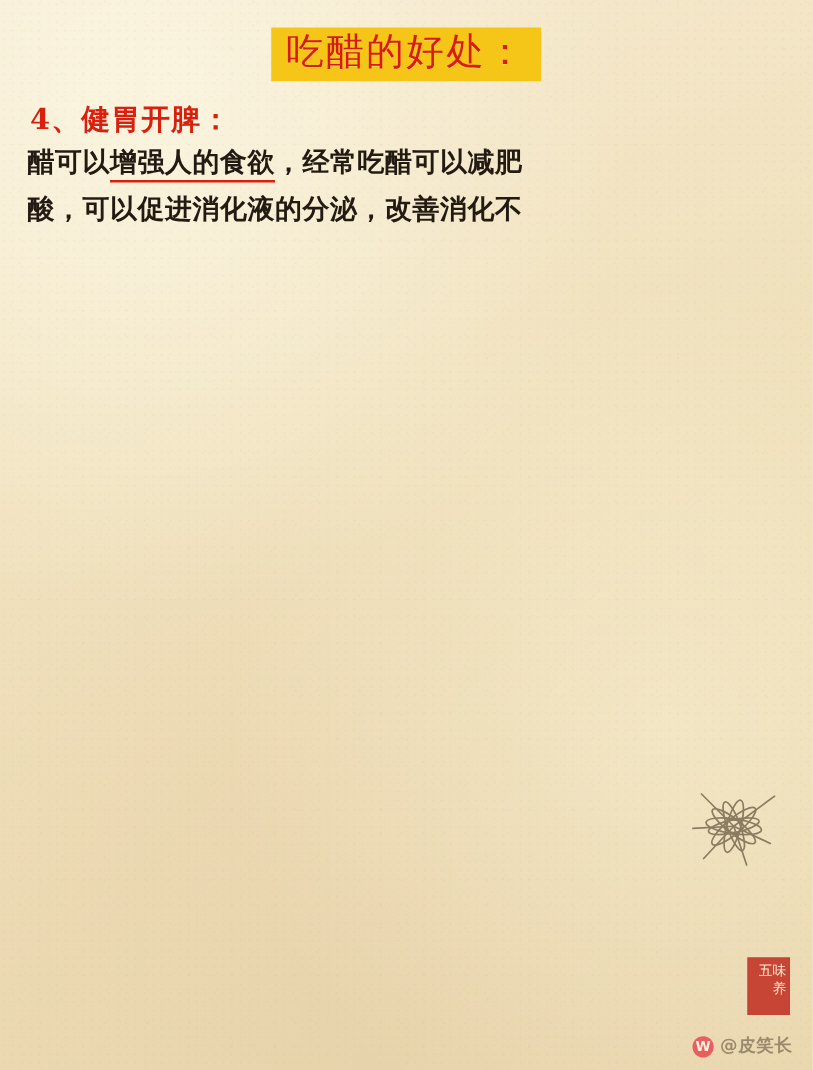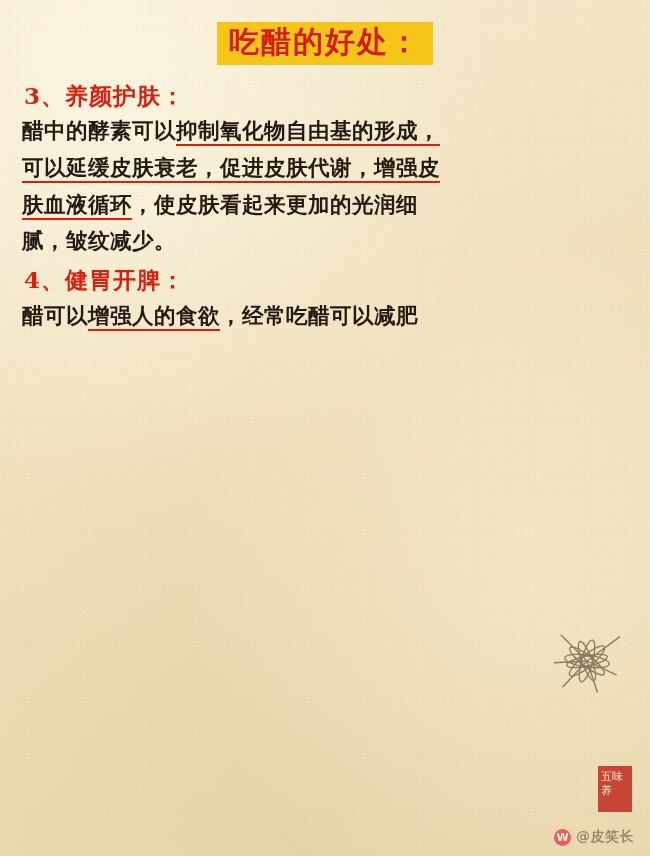--- a/index.html
+++ b/index.html
@@ -41,21 +41,21 @@
   }
 
   
   .title-wrap {
     text-align: center;
     margin: 8px 0 14px 0;
   }
   .title {
     display: inline-block;
     font-family: "DejaVu Serif", serif;
-    font-weight: bold;
+    font-weight: normal;
     font-size: 30px;
     letter-spacing: 2px;
     color: #d81b0f;
     background: #f5c518;
     padding: 3px 12px 5px 12px;
     line-height: 1.15;
     text-shadow: 0 1px 0 rgba(255,255,255,0.25);
   }
 
   
@@ -102,21 +102,21 @@
     right: 18px;
     bottom: 44px;
     width: 34px;
     height: 46px;
     border: 1.5px solid #c0392b;
     background: #c4392b;
     color: #ffe9d0;
     font-family: "DejaVu Serif", serif;
     font-size: 11px;
     line-height: 1.25;
-    text-align: left;
+    text-align: right;
     padding: 3px 2px;
     letter-spacing: 0px;
     opacity: 0.92;
   }
 
   
   #watermark {
     position: absolute;
     right: 16px;
     bottom: 10px;
@@ -150,29 +150,23 @@
   <div id="grain"></div>
 
   <div id="content">
 
     <div class="title-wrap">
       <span class="title">吃醋的好处：</span>
     </div>
 
     <div id="sections">
         <div class="section">
-          <div class="heading">3、养颜护肤：</div>
-          <div class="para"><span class="b">醋中的酵素可以</span><span class="u">抑制氧化物自由基的形成，</span></div>
-          <div class="para"><span class="u">可以延缓皮肤衰老，促进皮肤代谢，增强皮</span></div>
-          <div class="para"><span class="u">肤血液循环</span><span class="b">，使皮肤看起来更加的光润细</span></div>
-          <div class="para"><span class="b">腻，皱纹减少。</span></div>
-        </div>
-        <div class="section">
           <div class="heading">4、健胃开脾：</div>
           <div class="para"><span class="b">醋可以</span><span class="u">增强人的食欲</span><span class="b">，经常吃醋可以减肥</span></div>
+          <div class="para"><span class="b">酸，可以促进消化液的分泌，改善消化不</span></div>
         </div>
       </div>
 
   </div>
 
   <svg id="anise" viewBox="0 0 100 100">
     <g fill="none" stroke="#7a6a52" stroke-width="1.6" stroke-linecap="round">
       <ellipse cx="50" cy="50" rx="9" ry="6" transform="rotate(0 50 50)"></ellipse>
       <ellipse cx="50" cy="50" rx="26" ry="7" transform="rotate(8 50 50)"></ellipse>
       <ellipse cx="50" cy="50" rx="25" ry="6.5" transform="rotate(38 50 50)"></ellipse>

